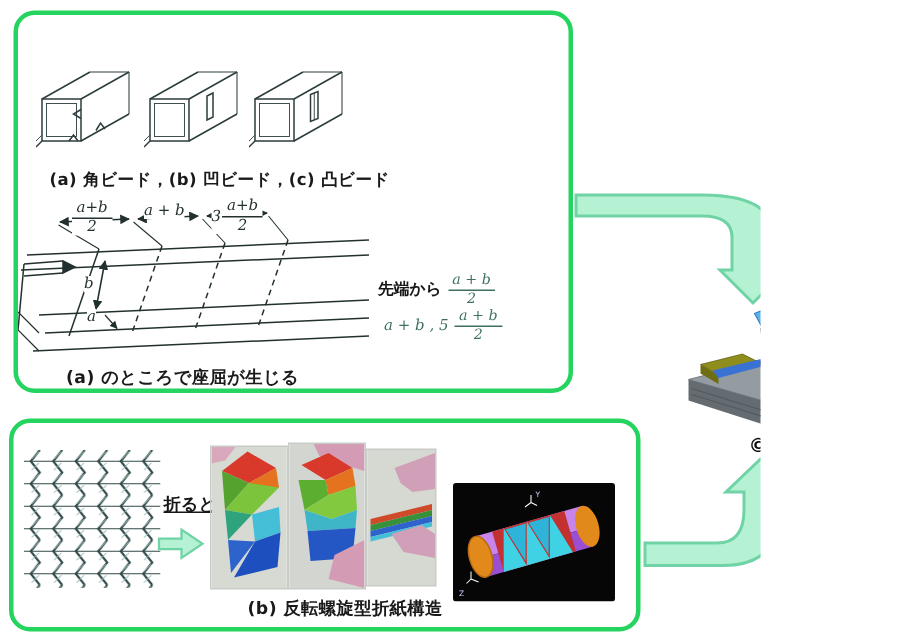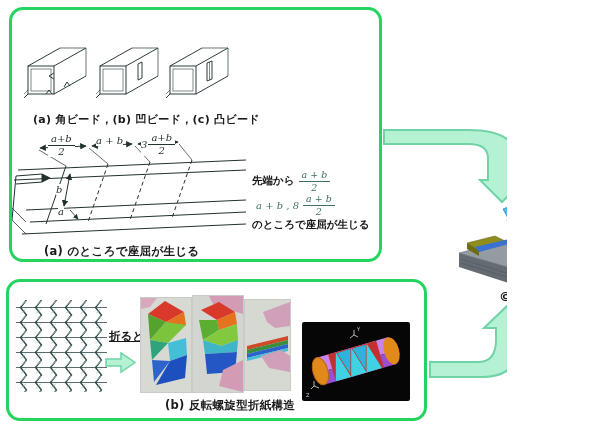--- a/index.html
+++ b/index.html
@@ -141,37 +141,34 @@
           </span>
       </div>
       <div class="dim-label" style="left:44px;top:52px">
         <span>b</span>
       </div>
       <div class="dim-label" style="left:46px;top:74px">
         <span>a</span>
       </div>
     </div>
 
-    <div class="abs" style="left:240px;top:160px;width:136px">
+    <div class="abs" style="left:240px;top:172px;width:136px">
       <div class="note-line">
         <span class="note-jp">先端から</span>
         <span class="frac math" style="font-size:9.5px">
           <span class="num">a + b</span>
             <span class="den">2</span>
         </span>
       </div>
       <div class="note-line" style="margin-top:2px;padding-left:4px">
-        <span class="math" style="font-size:10px">a + b , 8</span>
+        <span class="math" style="font-size:10px">a + b , 5</span>
         <span class="frac math" style="font-size:9.5px">
           <span class="num">a + b</span>
             <span class="den">2</span>
         </span>
-      </div>
-      <div class="note-line" style="margin-top:2px">
-        <span class="note-jp">のところで座屈が生じる</span>
       </div>
     </div>
 
     <div class="abs cap" style="left:32px;top:234px">(a) のところで座屈が生じる</div>
   </div>
 
   <div id="panel-b" class="panel">
 
     <svg class="abs" style="left:7px;top:18px" width="91" height="92" viewBox="0 0 91 92">
       <defs>

